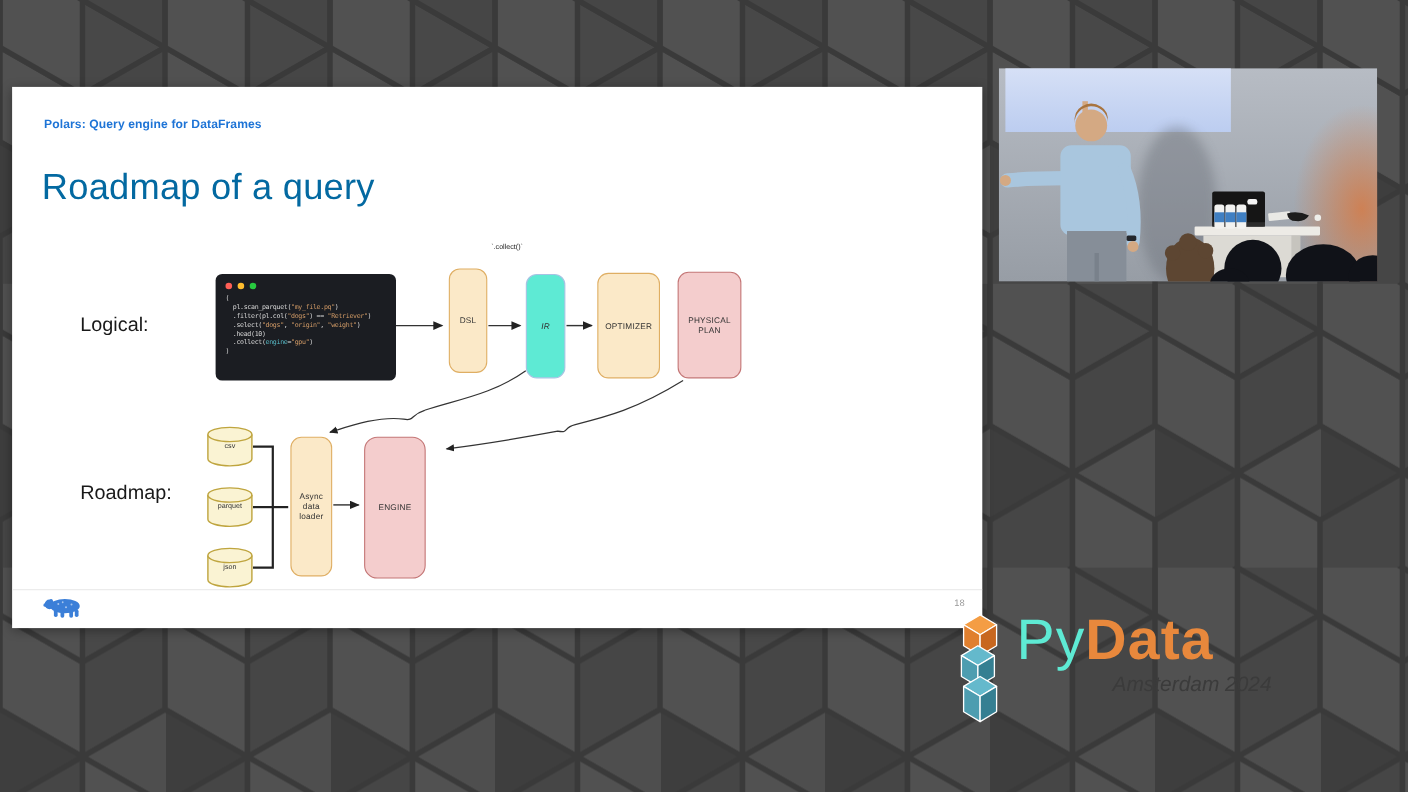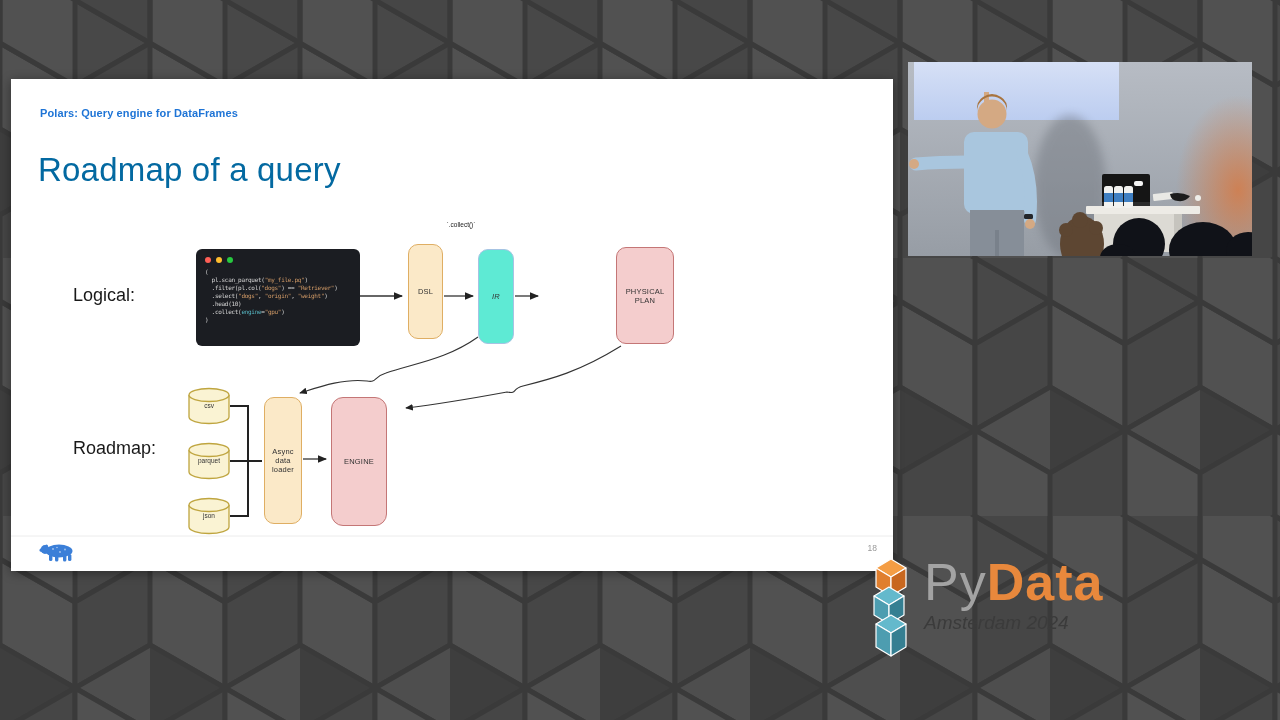--- a/index.html
+++ b/index.html
@@ -53,23 +53,23 @@
   .page-number{position:absolute;right:16px;top:464px;font-size:8.5px;color:#999;}
   .bear{position:absolute;left:27px;top:462px;}
 
   
   .video{position:absolute;left:908px;top:62px;width:344px;height:194px;z-index:1;}
 
   
   .pydata{position:absolute;left:862px;top:548px;width:300px;height:110px;z-index:2;}
   .pydata-mark{position:absolute;left:0;top:2px;}
   .pydata-word{position:absolute;left:62px;top:8px;font-size:52px;font-weight:300;letter-spacing:1px;line-height:52px;}
-  .py{color:#a3a3a3;}
+  .py{color:#5eead4;}
   .dta{color:#e8883c;font-weight:bold;}
-  .pydata-sub{position:absolute;left:62px;top:64px;width:232px;text-align:left;
+  .pydata-sub{position:absolute;left:62px;top:64px;width:232px;text-align:right;
     font-size:19px;font-style:italic;color:#3b3b3b;}
 </style>
 </head>
 <body>
 
 <div class="stage">
 
   <svg class="bg-svg" width="1280" height="720">
     <defs>
       <pattern id="cubes" width="150" height="258" patternUnits="userSpaceOnUse">
@@ -152,20 +152,21 @@
           <path d="M1,7 L1,29 A20,6.5 0 0 0 41,29 L41,7"></path>
           <ellipse cx="21" cy="7" rx="20" ry="6.5"></ellipse>
         </g>
       </g>
 
       <line x1="0" y1="457" x2="882" y2="457" stroke="#ececec" stroke-width="1"></line>
     </svg>
 
     <div class="dbox tan box-dsl">DSL</div>
     <div class="dbox blu box-ir">IR</div>
+    <div class="dbox tan box-optimizer">OPTIMIZER</div>
     <div class="dbox pnk box-physical">PHYSICAL PLAN</div>
     <div class="dbox tan box-loader">Async data loader</div>
     <div class="dbox pnk box-engine">ENGINE</div>
 
     <div class="cyl-label cyl-csv">csv</div>
     <div class="cyl-label cyl-parquet">parquet</div>
     <div class="cyl-label cyl-json">json</div>
 
     <svg class="bear" width="40" height="22" viewBox="0 0 40 22">
       <g fill="#3b7fd8">

